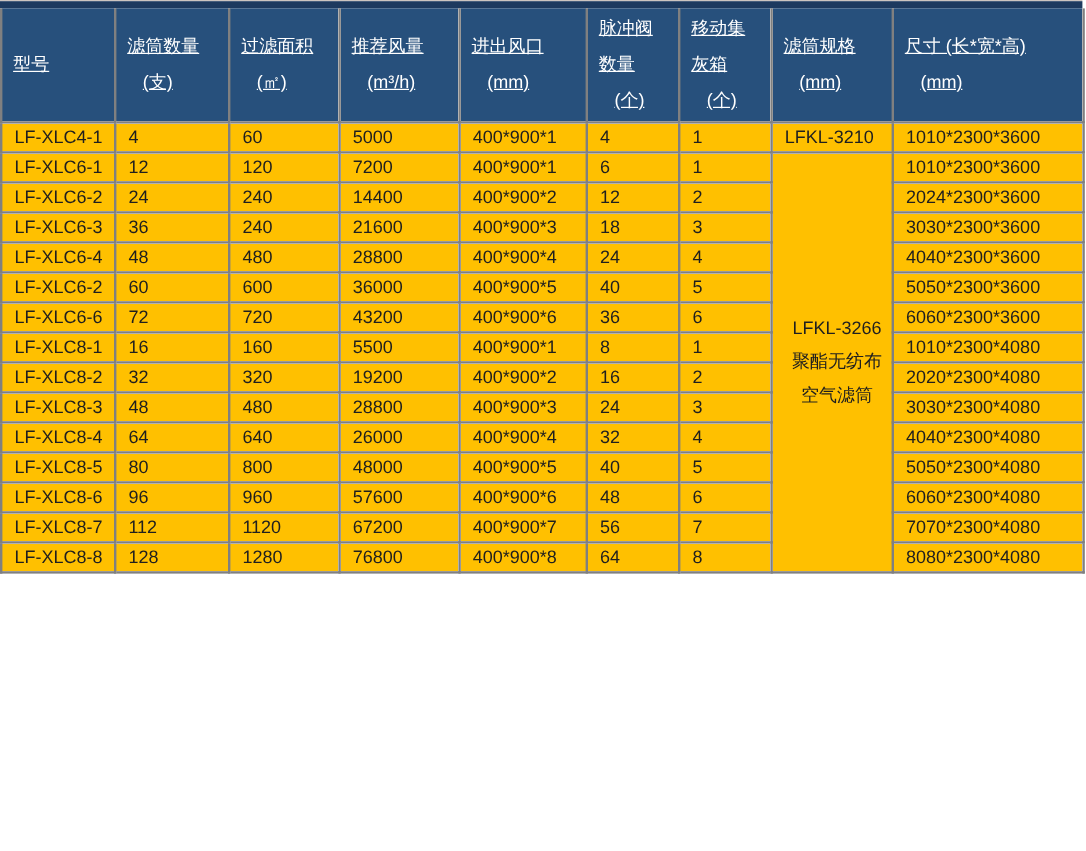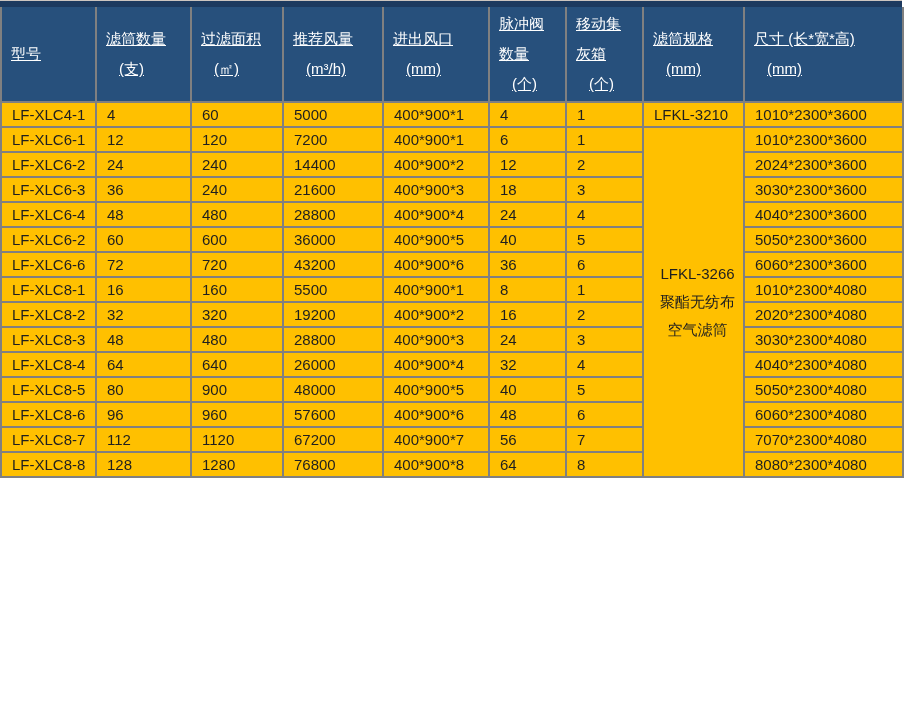--- a/index.html
+++ b/index.html
@@ -229,21 +229,21 @@
           <td>640</td>
           <td>26000</td>
           <td>400*900*4</td>
           <td>32</td>
           <td>4</td>
           <td class="dims">4040*2300*4080</td>
         </tr>
         <tr>
           <td>LF-XLC8-5</td>
           <td>80</td>
-          <td>900</td>
+          <td>800</td>
           <td>48000</td>
           <td>400*900*5</td>
           <td>40</td>
           <td>5</td>
           <td class="dims">5050*2300*4080</td>
         </tr>
         <tr>
           <td>LF-XLC8-6</td>
           <td>96</td>
           <td>960</td>

